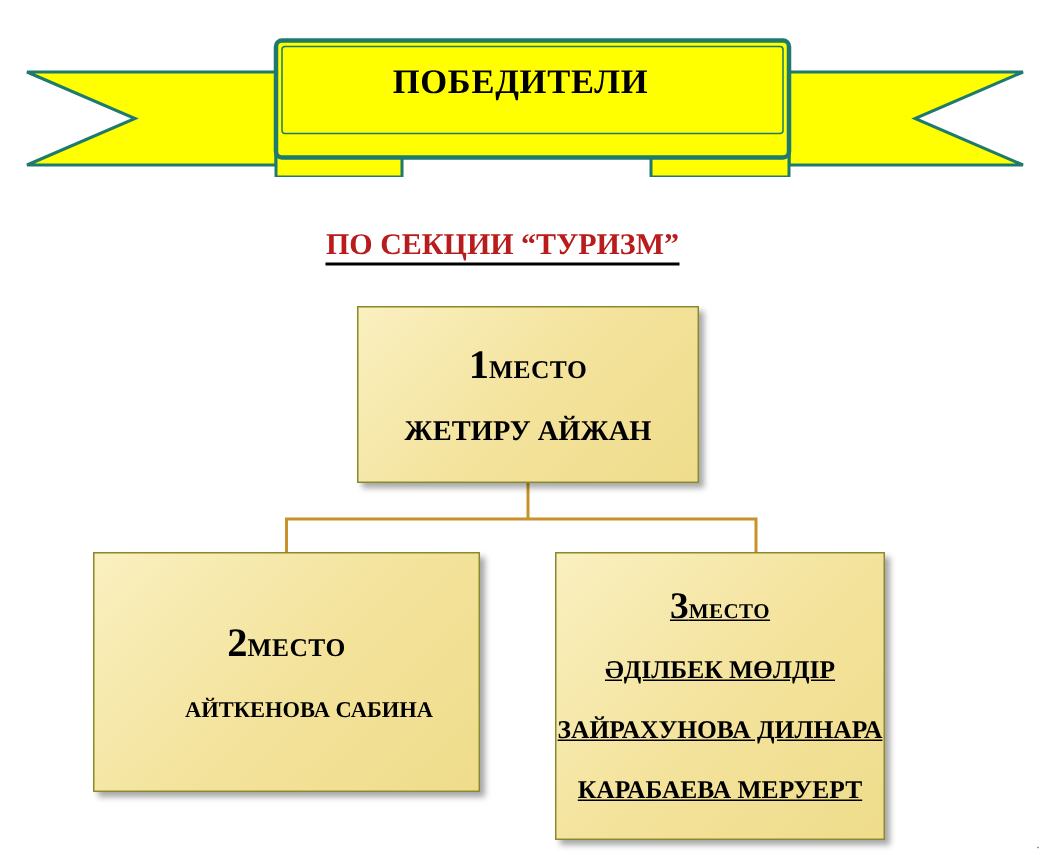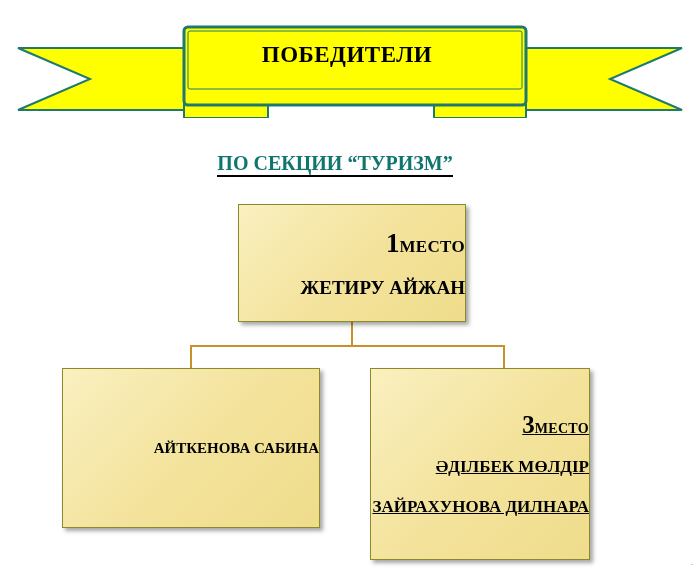--- a/index.html
+++ b/index.html
@@ -43,21 +43,21 @@
 
   
   .section-heading {
     position: absolute;
     left: 0;
     top: 152px;
     width: 670px;
     text-align: center;
     font-weight: bold;
     font-size: 20px;
-    color: #0f766e;
+    color: #b91c1c;
   }
   .section-heading span {
     border-bottom: 2px solid #000;
     padding-bottom: 1px;
   }
 
   
   .connectors {
     position: absolute;
     left: 0;
@@ -69,21 +69,21 @@
 
   
   .node {
     position: absolute;
     background: #f7e9ac;
     border: 1px solid #8a8a2a;
     box-shadow: 3px 3px 4px rgba(0,0,0,0.35);
     background-image: linear-gradient(135deg, #faf0c0 0%, #f3e29a 55%, #efdd8c 100%);
     display: flex;
     flex-direction: column;
-    align-items: flex-end;
+    align-items: center;
     justify-content: center;
     box-sizing: border-box;
   }
   .node .place-line {
     font-weight: bold;
     color: #000;
     white-space: nowrap;
   }
   .node .place-num {
     font-size: 27px;
@@ -170,24 +170,28 @@
 </svg>
 
 <div class="node" id="node-first">
   <div class="place-line">
     <span class="place-num">1</span><span class="place-word">МЕСТО</span>
   </div>
   <div class="name">ЖЕТИРУ АЙЖАН</div>
 </div>
 
 <div class="node" id="node-second">
+  <div class="place-line">
+    <span class="place-num">2</span><span class="place-word">МЕСТО</span>
+  </div>
   <div class="name">АЙТКЕНОВА САБИНА</div>
 </div>
 
 <div class="node" id="node-third">
   <div class="place-line">
     <span class="place-num">3</span><span class="place-word">МЕСТО</span>
   </div>
   <div class="name">ӘДІЛБЕК МӨЛДІР</div>
   <div class="name">ЗАЙРАХУНОВА ДИЛНАРА</div>
+  <div class="name">КАРАБАЕВА МЕРУЕРТ</div>
 </div>
 
 <div class="tiny-dot">.</div>
 
 </body></html>

